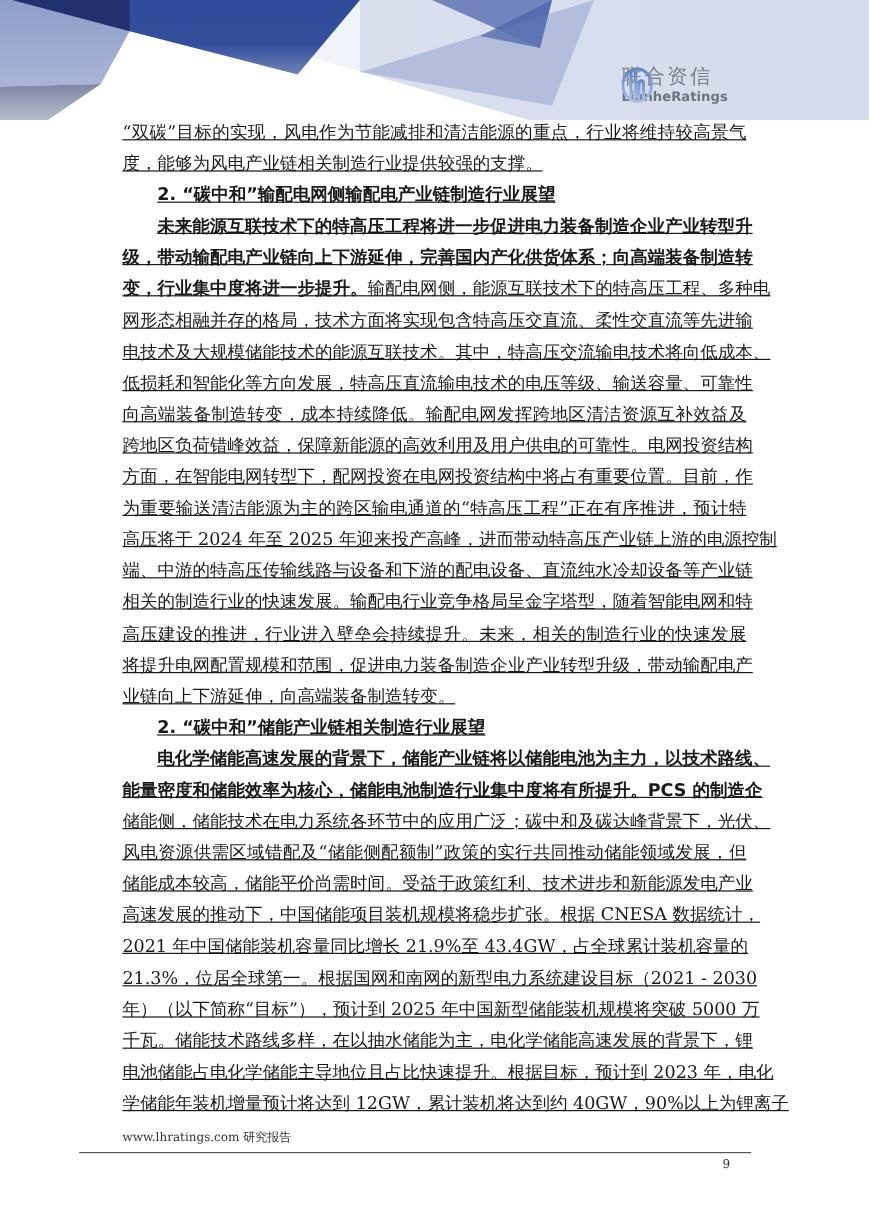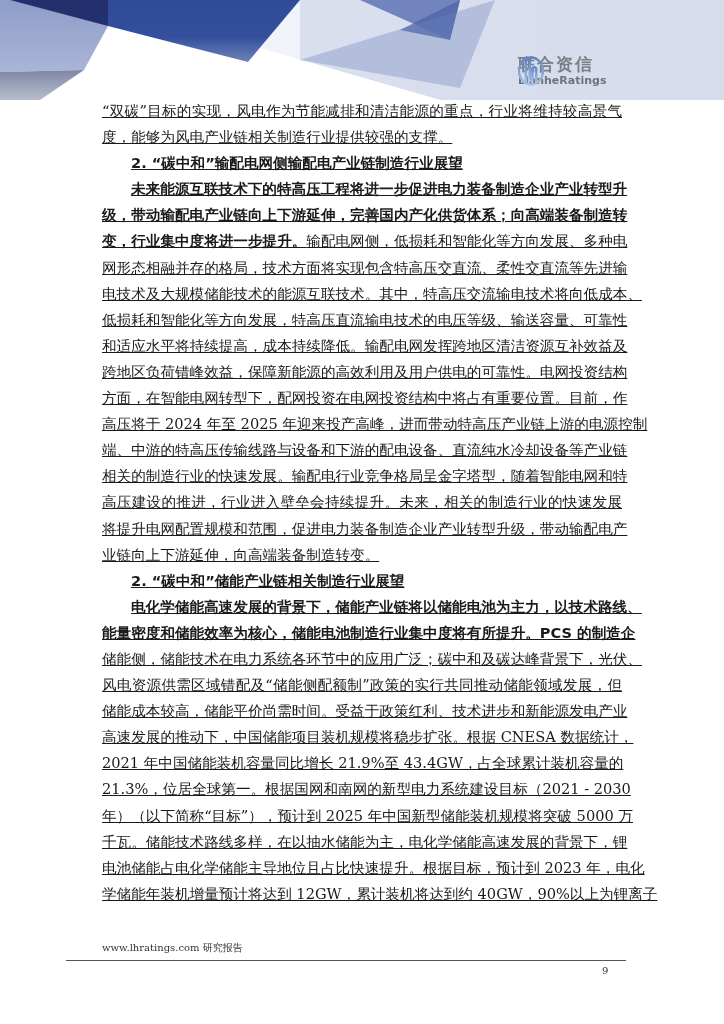--- a/index.html
+++ b/index.html
@@ -34,21 +34,21 @@
       width: 26px; height: 30px;
     }
     .logo-text {
       display: flex;
       flex-direction: column;
       line-height: 1;
     }
     .logo-cn {
       font-family: "DejaVu Sans", "Liberation Sans", sans-serif;
       font-size: 17px;
-      font-weight: bold;
+      font-weight: normal;
       color: #7a7f86;
       letter-spacing: 2px;
     }
     .logo-en {
       font-family: "DejaVu Sans", "Liberation Sans", sans-serif;
       font-size: 11px;
       font-weight: bold;
       color: #6f747b;
       margin-top: 2px;
     }
@@ -164,27 +164,28 @@
     </div>
   </div>
 </div>
 
 <div class="content">
   <span class="line">“双碳”目标的实现，风电作为节能减排和清洁能源的重点，行业将维持较高景气</span>
   <span class="line last">度，能够为风电产业链相关制造行业提供较强的支撑。</span>
   <span class="line heading indent">2. “碳中和”输配电网侧输配电产业链制造行业展望</span>
   <span class="line bold indent">未来能源互联技术下的特高压工程将进一步促进电力装备制造企业产业转型升</span>
   <span class="line bold">级，带动输配电产业链向上下游延伸，完善国内产化供货体系；向高端装备制造转</span>
-  <span class="line"><span class="bold">变，行业集中度将进一步提升。</span><span>输配电网侧，低损耗和智能化等方向发展、多种电</span></span>
+  <span class="line"><span class="bold">变，行业集中度将进一步提升。</span><span>输配电网侧，能源互联技术下的特高压工程、多种电</span></span>
   <span class="line">网形态相融并存的格局，技术方面将实现包含特高压交直流、柔性交直流等先进输</span>
   <span class="line">电技术及大规模储能技术的能源互联技术。其中，特高压交流输电技术将向低成本、</span>
   <span class="line">低损耗和智能化等方向发展，特高压直流输电技术的电压等级、输送容量、可靠性</span>
-  <span class="line">和适应水平将持续提高，成本持续降低。输配电网发挥跨地区清洁资源互补效益及</span>
+  <span class="line">向高端装备制造转变，成本持续降低。输配电网发挥跨地区清洁资源互补效益及</span>
   <span class="line">跨地区负荷错峰效益，保障新能源的高效利用及用户供电的可靠性。电网投资结构</span>
   <span class="line">方面，在智能电网转型下，配网投资在电网投资结构中将占有重要位置。目前，作</span>
+  <span class="line">为重要输送清洁能源为主的跨区输电通道的“特高压工程”正在有序推进，预计特</span>
   <span class="line">高压将于 2024 年至 2025 年迎来投产高峰，进而带动特高压产业链上游的电源控制</span>
   <span class="line">端、中游的特高压传输线路与设备和下游的配电设备、直流纯水冷却设备等产业链</span>
   <span class="line">相关的制造行业的快速发展。输配电行业竞争格局呈金字塔型，随着智能电网和特</span>
   <span class="line">高压建设的推进，行业进入壁垒会持续提升。未来，相关的制造行业的快速发展</span>
   <span class="line">将提升电网配置规模和范围，促进电力装备制造企业产业转型升级，带动输配电产</span>
   <span class="line last">业链向上下游延伸，向高端装备制造转变。</span>
   <span class="line heading indent">2. “碳中和”储能产业链相关制造行业展望</span>
   <span class="line bold indent">电化学储能高速发展的背景下，储能产业链将以储能电池为主力，以技术路线、</span>
   <span class="line bold">能量密度和储能效率为核心，储能电池制造行业集中度将有所提升。PCS 的制造企</span>
   <span class="line">储能侧，储能技术在电力系统各环节中的应用广泛；碳中和及碳达峰背景下，光伏、</span>

